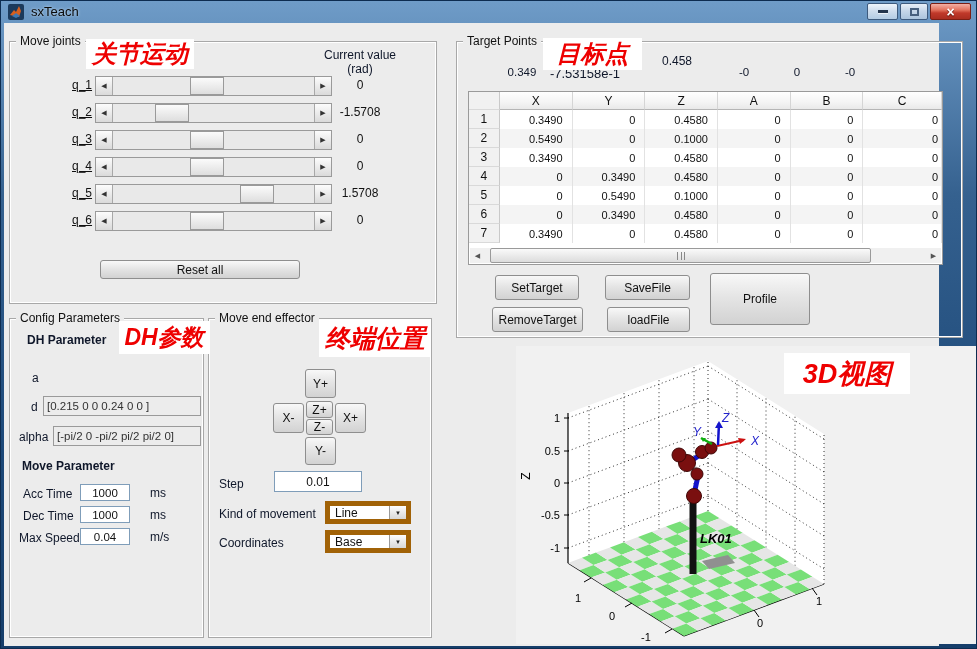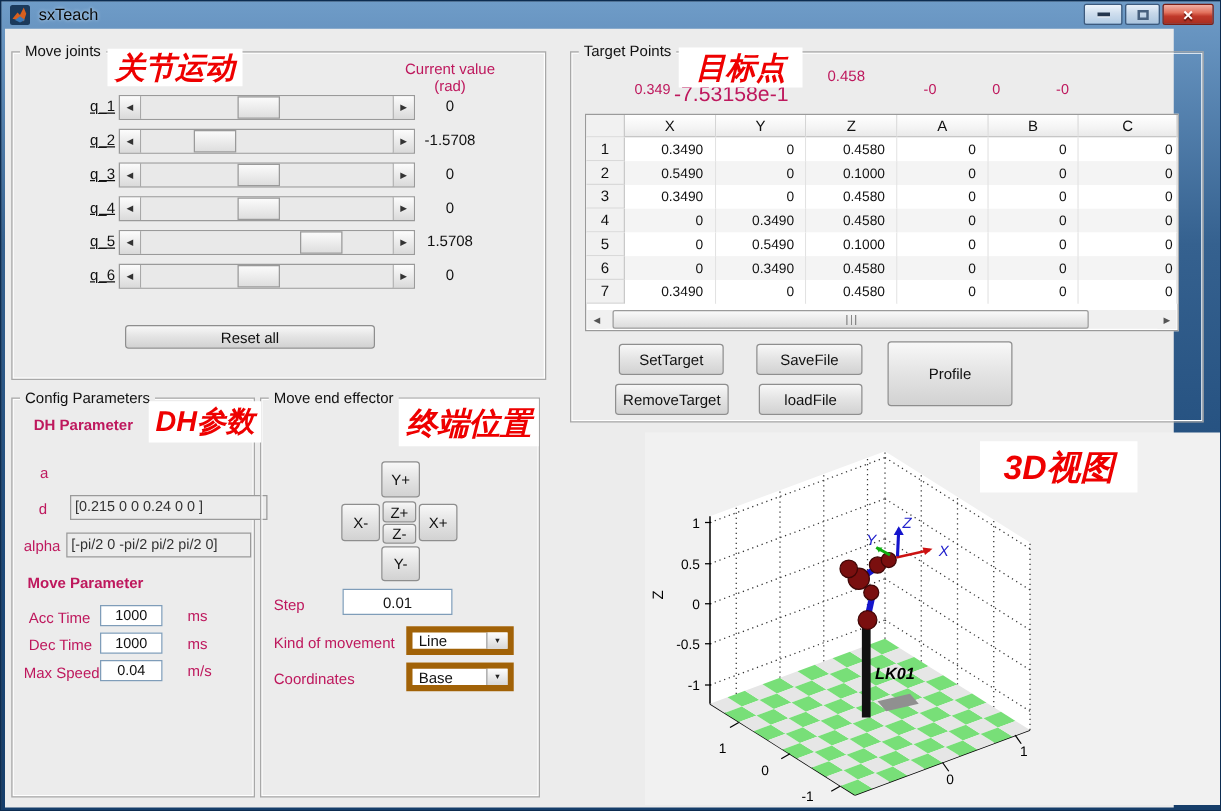--- a/index.html
+++ b/index.html
@@ -13,21 +13,21 @@
   .wbtn.minb{left:866px;width:31px;background:linear-gradient(#eef5fc,#cfdeee 45%,#b3cce4);}
   .wbtn.maxb{left:899px;width:28px;background:linear-gradient(#e7eff8,#c6d7e9 45%,#abc4dd);}
   .wbtn.closeb{left:929px;width:41px;background:linear-gradient(#f3b0a5,#e2715c 40%,#c0392a 60%,#a92d20);border-color:#7a1e14;}
   .glyph-min{width:10px;height:3px;background:#24364e;box-shadow:0 1px 0 #ffffffaa;}
   .glyph-max{width:9px;height:8px;border:2px solid #47607e;background:transparent;}
   .glyph-close{color:#fff;font-weight:bold;font-size:14px;line-height:14px;text-shadow:0 1px 1px #5a120a;}
   
   #client{position:absolute;left:3px;top:22px;width:935px;height:623px;background:#ececec;}
   .panel{position:absolute;border:1px solid #a8a8a8;box-shadow:inset 0 0 0 1px #ffffff;}
   .ptitle{position:absolute;top:-8px;left:6px;background:#ececec;padding:0 4px;font-size:12px;color:#111;}
-  .lbl{position:absolute;font-size:12px;color:#be185d;white-space:nowrap;}
+  .lbl{position:absolute;font-size:12px;color:#0f172a;white-space:nowrap;}
   .boldlbl{font-weight:bold;}
   .btn{position:absolute;background:linear-gradient(#f8f8f8,#e5e5e5 45%,#d2d2d2);border:1px solid #8e8e8e;border-radius:3px;font-size:12px;color:#111;display:flex;align-items:center;justify-content:center;cursor:default;}
   
   .slider{position:absolute;height:20px;display:flex;border:1px solid #9a9a9a;background:#e9e9e9;}
   .sl-arrow{width:17px;height:100%;background:linear-gradient(#fcfcfc,#dadada);border-right:1px solid #a8a8a8;display:flex;align-items:center;justify-content:center;font-size:7px;color:#333;}
   .sl-arrow.right{border-right:none;border-left:1px solid #a8a8a8;}
   .sl-track{flex:1;position:relative;background:#e9e9e9;}
   .sl-thumb{position:absolute;top:0;height:100%;width:34px;background:linear-gradient(#fbfbfb,#dedede);border:1px solid #9a9a9a;}
   .jlabel{position:absolute;font-size:12px;color:#111;text-decoration:underline;}
   .jvalue{position:absolute;font-size:12px;color:#111;transform:translateX(-50%);}
@@ -138,21 +138,21 @@
           </div>
           <span class="jvalue" style="left: 350px; top: 171px;">0</span>
         </div>
       <div class="btn" style="left:90px;top:218px;width:200px;height:19px;">Reset all</div>
     </div>
 
     <div class="panel" id="p-target" style="left:452px;top:18px;width:507px;height:297px;">
       <span class="ptitle">Target Points</span>
       <div id="pose-row">
           <span class="lbl" style="left: 65px; top: 24px; transform: translateX(-50%); font-size: 11.5px;">0.349</span>
-          <span class="lbl" style="left: 128px; top: 24px; transform: translateX(-50%); font-size: 17px;">-7.53158e-1</span>
+          <span class="lbl" style="left: 128px; top: 24px; transform: translateX(-50%); font-size: 13px;">-7.53158e-1</span>
           <span class="lbl" style="left: 220px; top: 12px; transform: translateX(-50%); font-size: 12px;">0.458</span>
           <span class="lbl" style="left: 287px; top: 24px; transform: translateX(-50%); font-size: 11.5px;">-0</span>
           <span class="lbl" style="left: 340px; top: 24px; transform: translateX(-50%); font-size: 11.5px;">0</span>
           <span class="lbl" style="left: 393px; top: 24px; transform: translateX(-50%); font-size: 11.5px;">-0</span>
         </div>
       <div id="tp-table">
         <div class="trow head" id="tp-head">
             <div class="tcell rn" style="width: 31px;"></div>
             <div class="tcell hc" style="width: 73px;">X</div>
             <div class="tcell hc" style="width: 73px;">Y</div>
@@ -325,21 +325,21 @@
       <div class="btn" style="left:35px;top:265px;width:91px;height:25px;">RemoveTarget</div>
       <div class="btn" style="left:150px;top:265px;width:83px;height:25px;">loadFile</div>
       <div class="btn" style="left:253px;top:231px;width:100px;height:52px;">Profile</div>
     </div>
 
     <div class="panel" id="p-config" style="left:5px;top:295px;width:195px;height:320px;">
       <span class="ptitle">Config Parameters</span>
       <span class="lbl boldlbl" style="left:17px;top:14px;">DH Parameter</span>
       <span class="lbl" style="left:22px;top:52px;">a</span>
       <span class="lbl" style="left:21px;top:81px;">d</span>
-      <div class="field gray" style="left:46px;top:77px;width:158px;height:20px;text-align:center;">[0.215 0 0 0.24 0 0 ]</div>
+      <div class="field gray" style="left:33px;top:77px;width:158px;height:20px;text-align:center;">[0.215 0 0 0.24 0 0 ]</div>
       <span class="lbl" style="left:9px;top:111px;">alpha</span>
       <span class="lbl boldlbl" style="left:12px;top:140px;">Move Parameter</span>
       <div class="field gray" style="left:43px;top:107px;width:148px;height:20px;">[-pi/2 0  -pi/2 pi/2 pi/2 0]</div>
       <div id="move-params">
           <span class="lbl" style="left: 13px; top: 168px;">Acc Time</span>
           <div class="field" style="left: 70px; top: 165px; width: 50px; height: 17px; font-size: 11.5px;">1000</div>
           <span class="lbl" style="left: 140px; top: 167px;">ms</span>
           <span class="lbl" style="left: 13px; top: 190px;">Dec Time</span>
           <div class="field" style="left: 70px; top: 187px; width: 50px; height: 17px; font-size: 11.5px;">1000</div>
           <span class="lbl" style="left: 140px; top: 189px;">ms</span>

